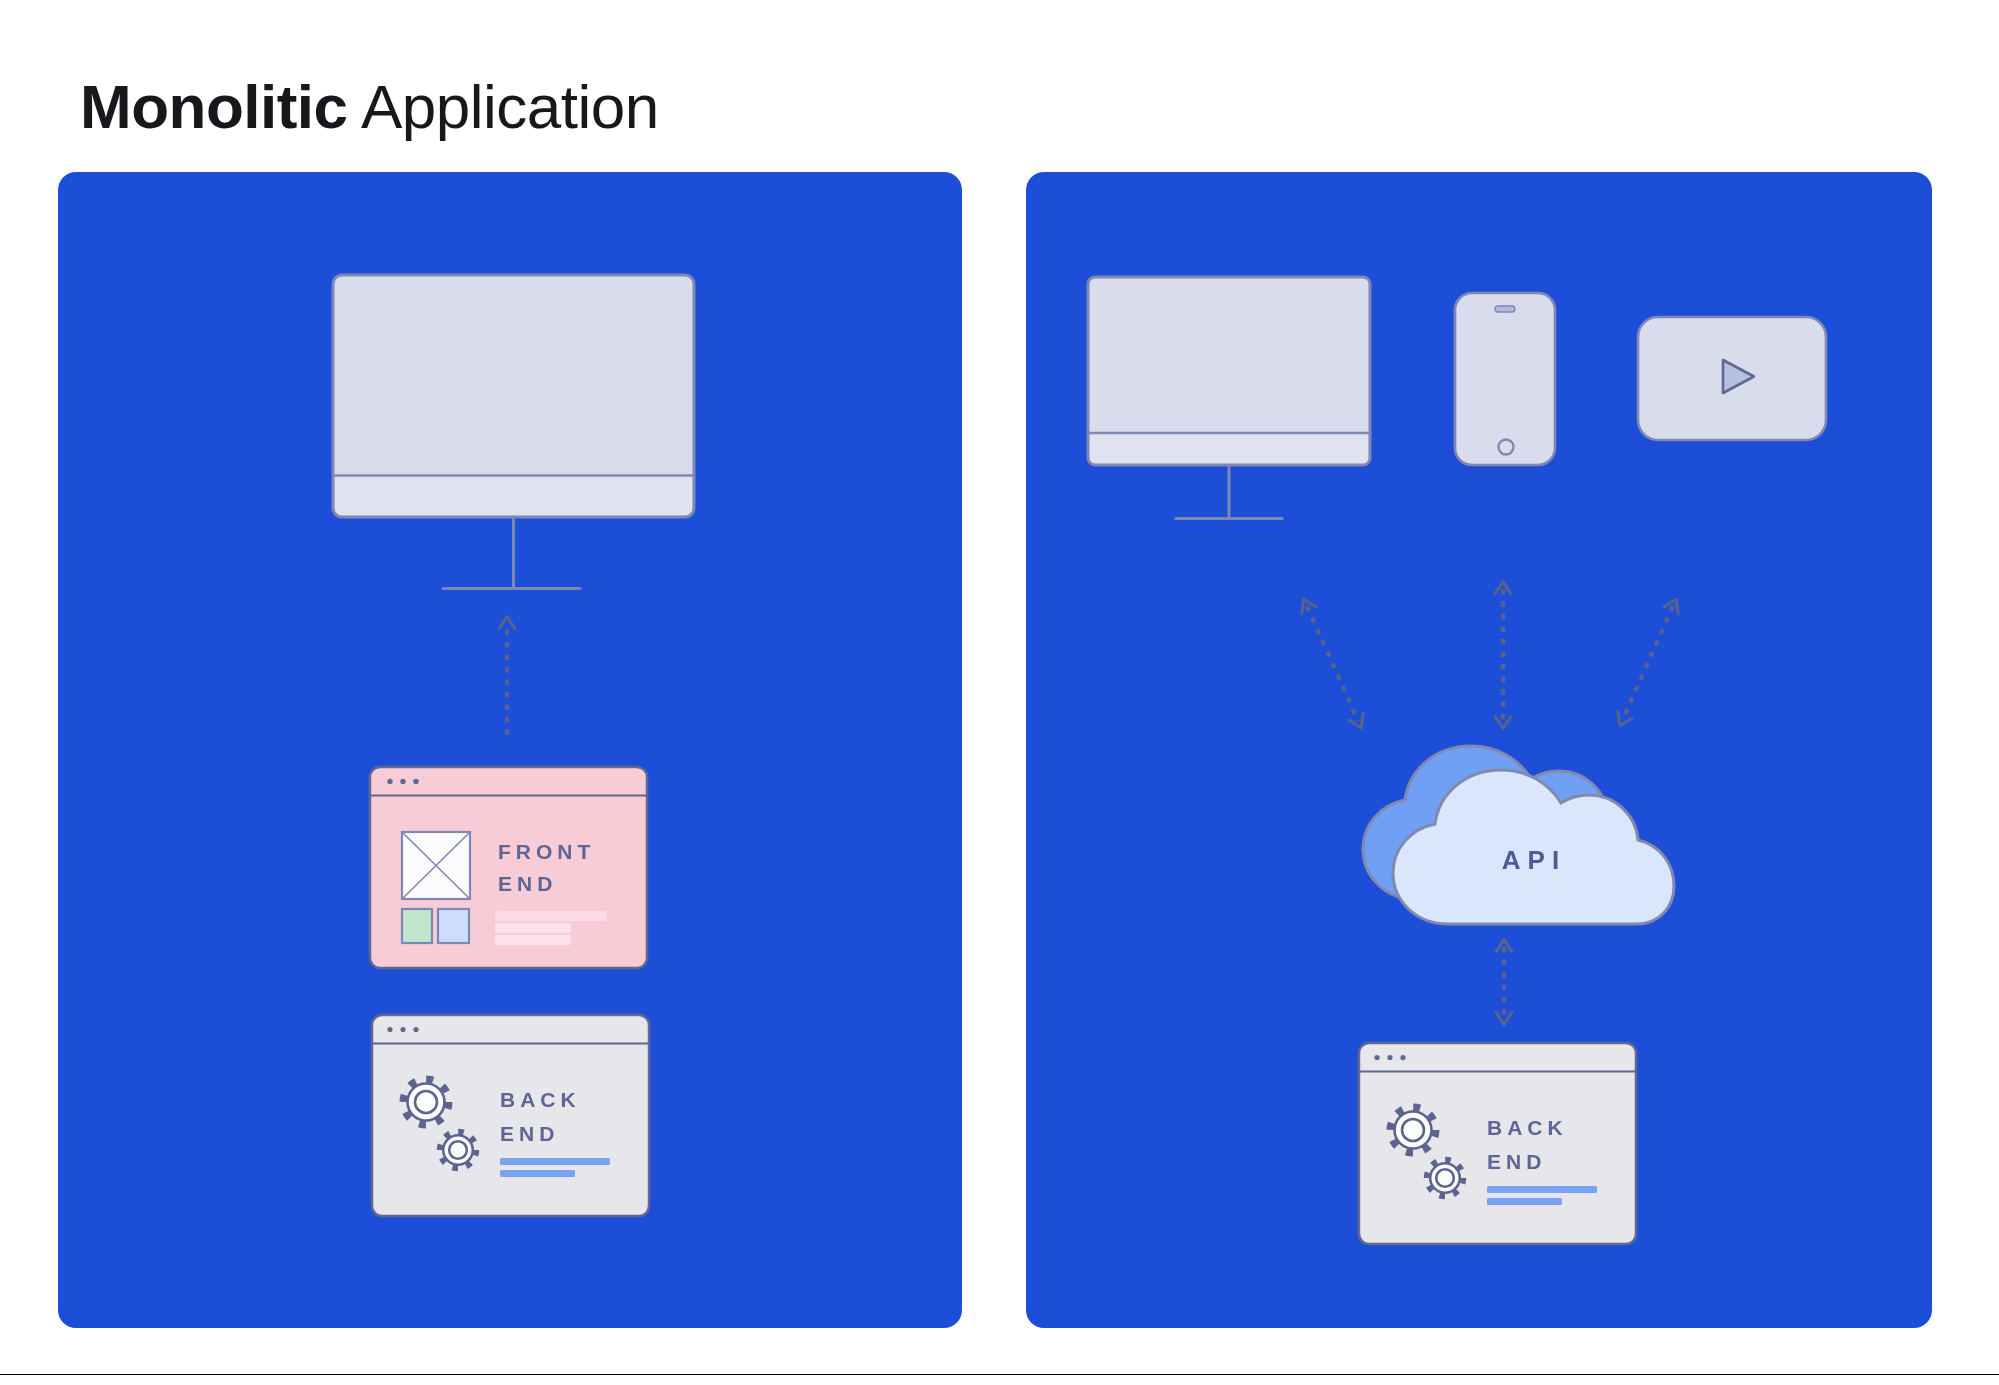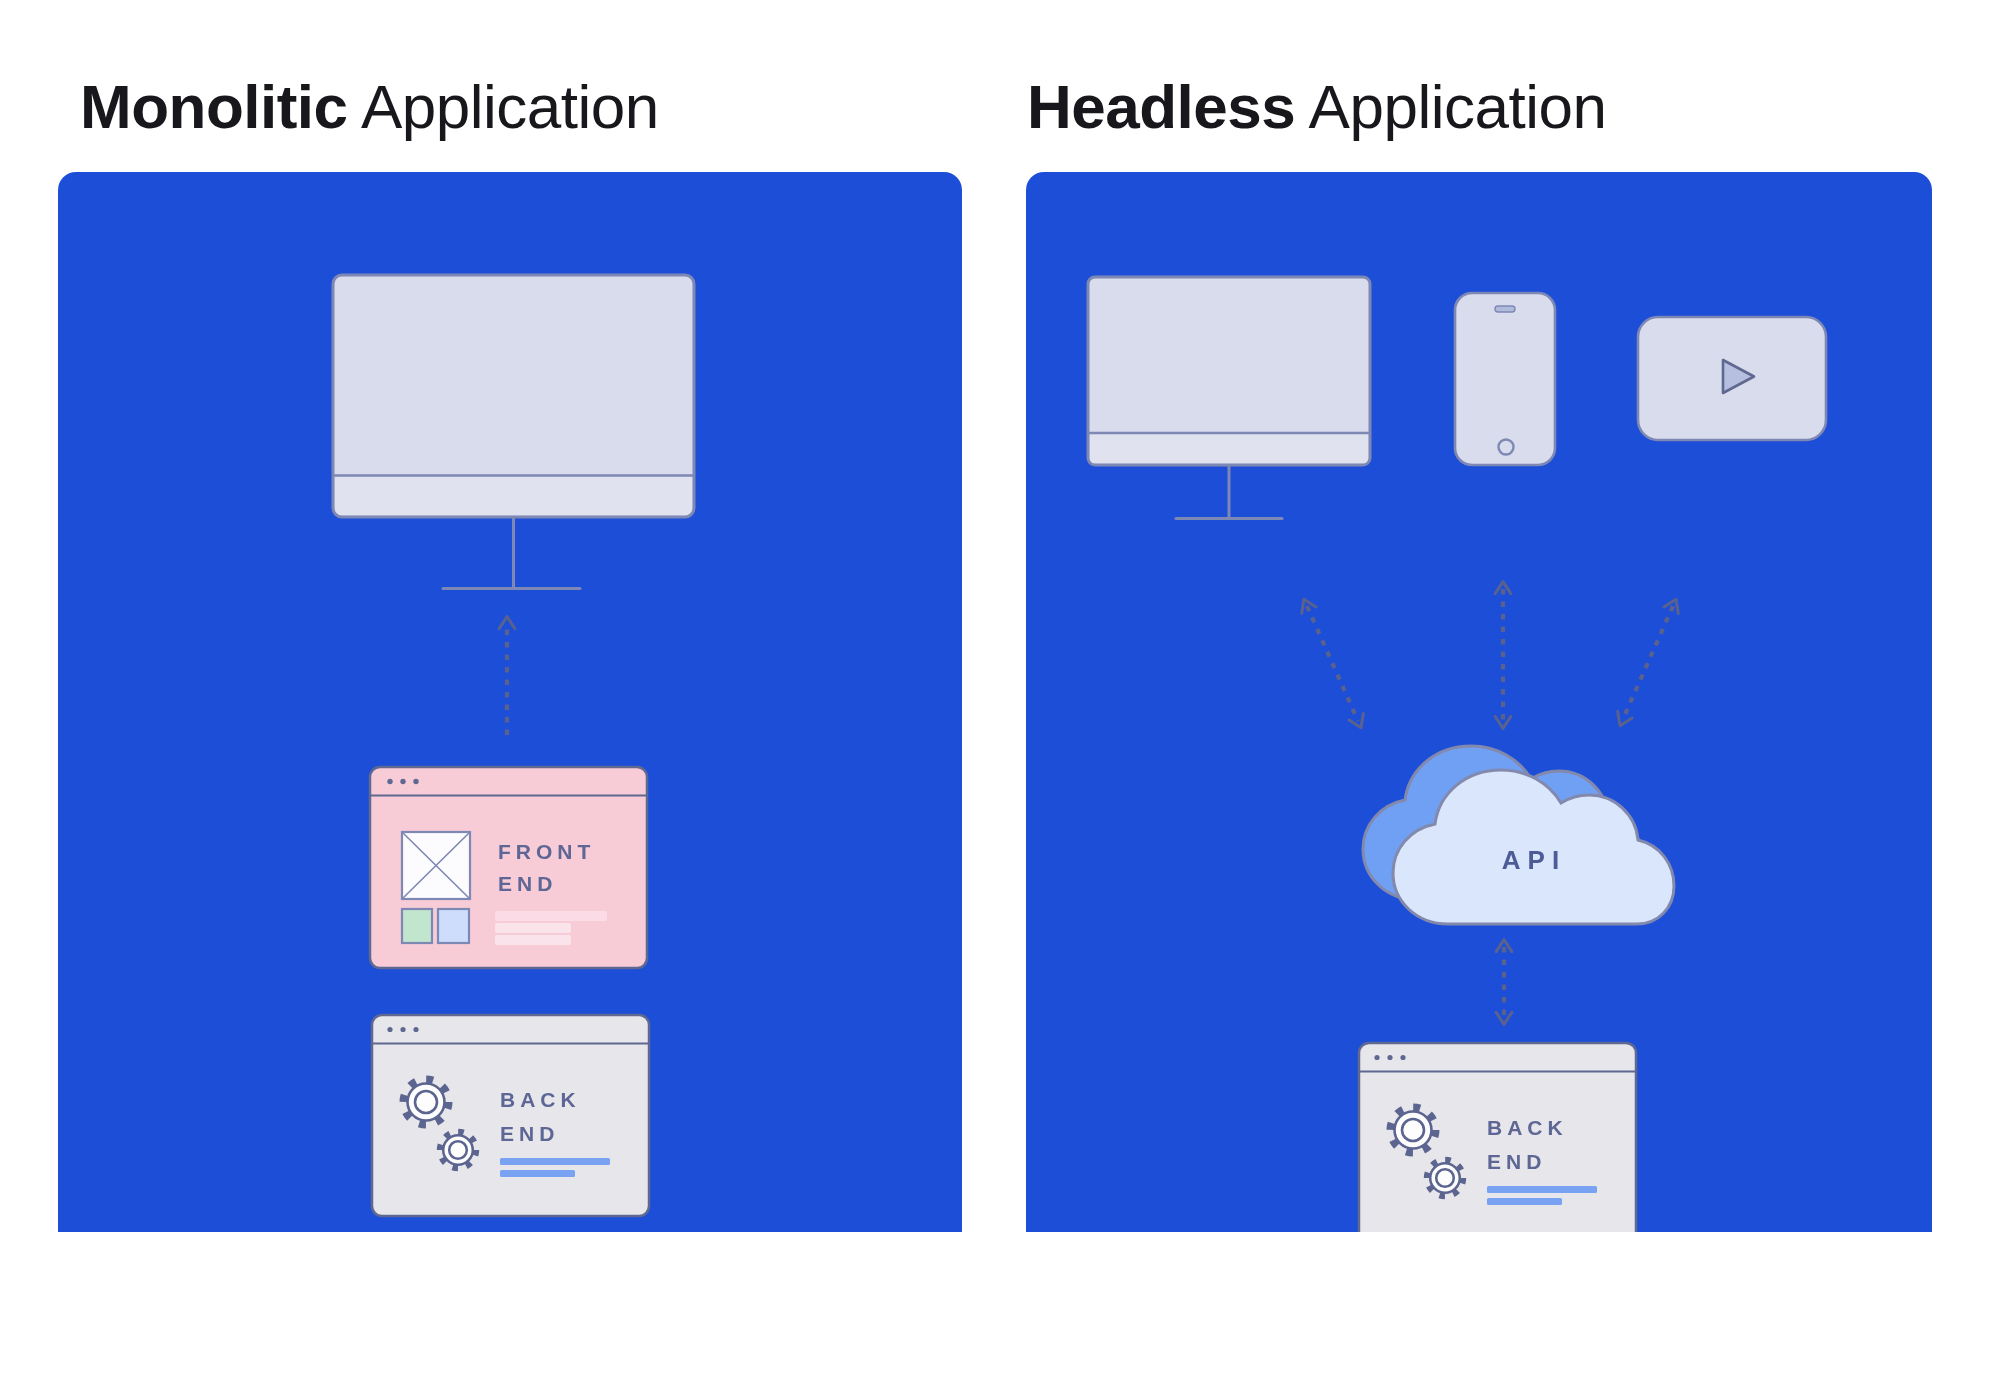--- a/index.html
+++ b/index.html
@@ -1,16 +1,16 @@
 <!DOCTYPE html>
 <html><head>
 <meta charset="utf-8">
 <style>
   html,body{margin:0;padding:0;background:#ffffff;}
-  .page{position:relative;width:1999px;height:1232px;background:#ffffff;overflow:hidden;
+  .page{position:relative;width:1999px;height:1375px;background:#ffffff;overflow:hidden;
         font-family:"Liberation Sans","DejaVu Sans",sans-serif;text-align:center;}
   .title{position:absolute;top:76px;font-size:62px;line-height:1;color:#17171c;
          letter-spacing:-0.5px;font-weight:400;white-space:pre;}
   .title .bold{font-weight:700;}
   .title-left{left:80px;}
   .title-right{left:1027px;}
   .panel{position:absolute;top:172px;height:1156px;background:#1d4ed8;border-radius:18px;}
   .panel-left{left:58px;width:904px;}
   .panel-right{left:1026px;width:906px;}
   .panel svg{display:block;}
@@ -19,21 +19,20 @@
                  font-weight:700;letter-spacing:5px;fill:#5d6694;}
   text.apilabel{font-family:"Liberation Sans","DejaVu Sans",sans-serif;font-size:26px;
                 font-weight:700;letter-spacing:7px;fill:#4d5c96;}
 </style>
 </head>
 <body>
 
 <div class="page">
 
   <div class="title title-left"><span class="bold">Monolitic</span><span> Application</span></div>
-  <div class="title title-right"><span class="bold">Headless</span><span> Application</span></div>
 
   <section class="panel panel-left">
     <svg width="904" height="1156" viewBox="0 0 904 1156">
       <defs>
         <marker id="chevL" viewBox="0 0 10 10" refX="4" refY="5" markerWidth="5.5" markerHeight="5.5" orient="auto-start-reverse">
           <path d="M2,1.6 L7.2,5 L2,8.4" fill="none" stroke="#59628e" stroke-width="1.3" stroke-linecap="round" stroke-linejoin="round"></path>
         </marker>
       </defs>
 
       <g>

